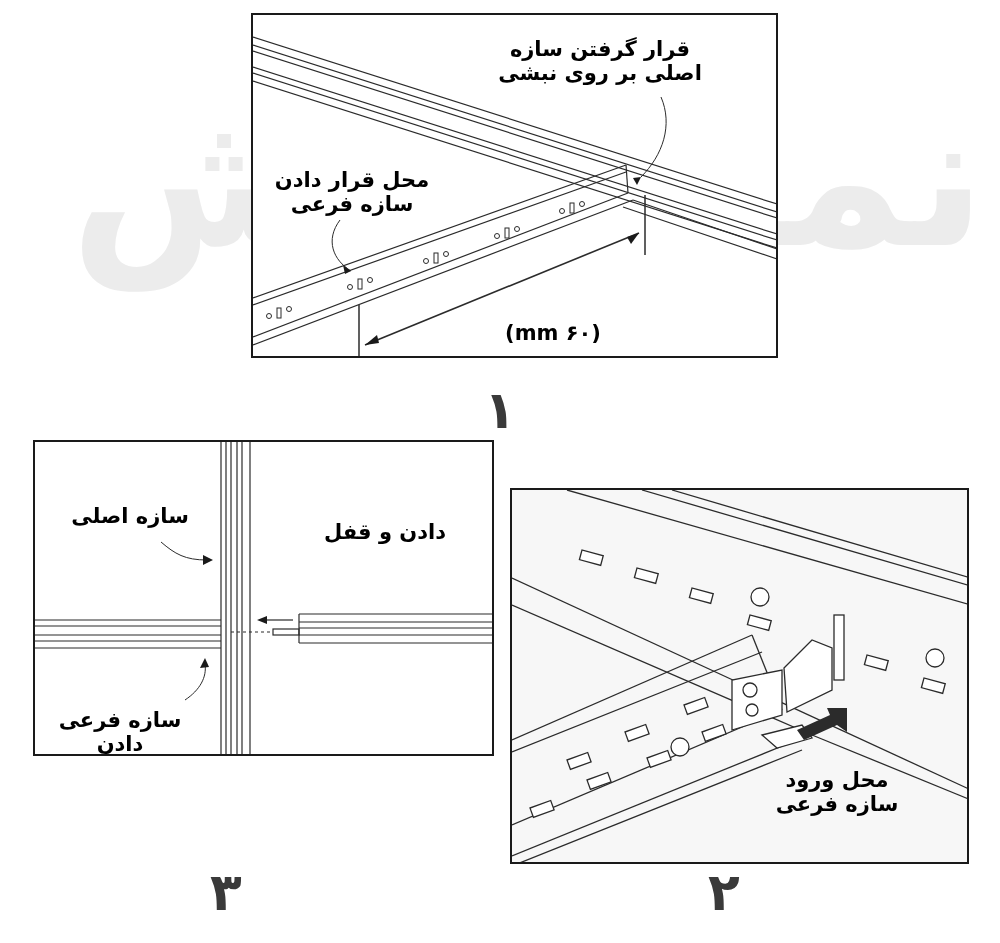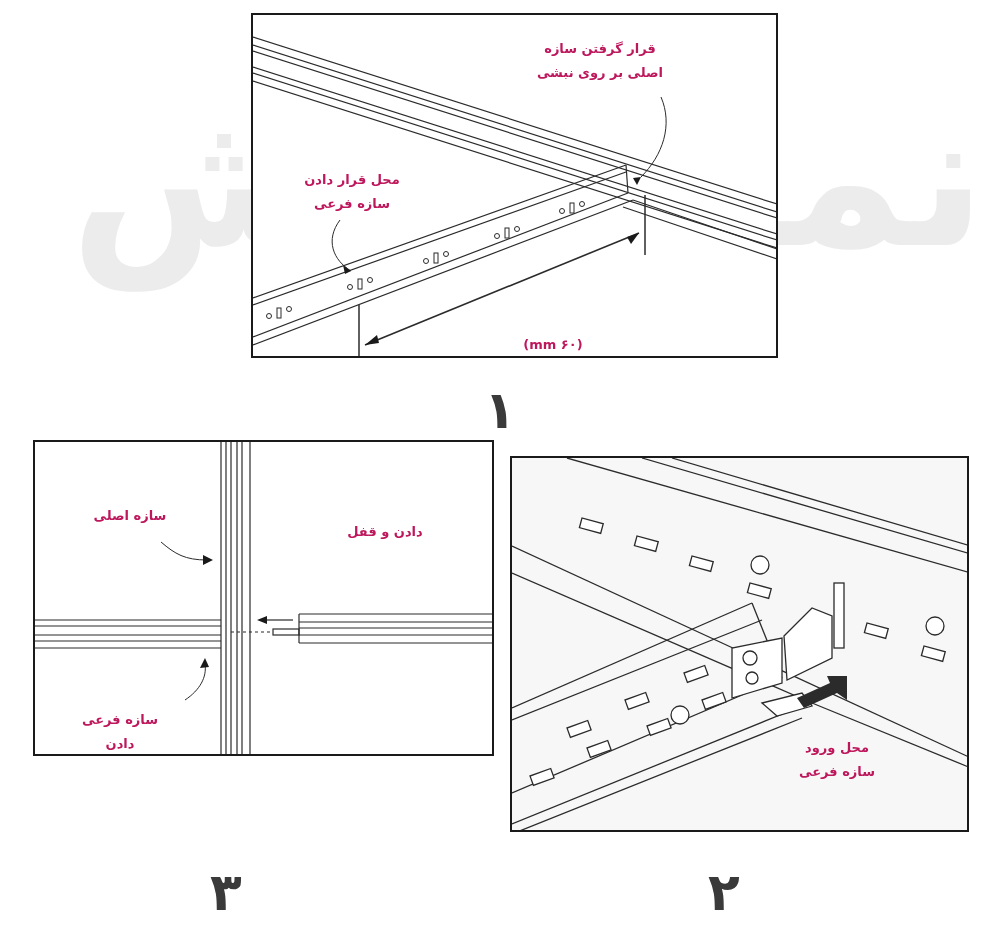--- a/index.html
+++ b/index.html
@@ -1,21 +1,21 @@
 <!DOCTYPE html>
 <html><head>
 <meta charset="utf-8">
 <style>
   html, body { margin: 0; padding: 0; background: #ffffff; }
   body { width: 1000px; height: 943px; position: relative; overflow: hidden;
          font-family: "DejaVu Sans", sans-serif; }
   .panel { position: absolute; border: 2px solid #1a1a1a; background: #ffffff; overflow: hidden; box-sizing: border-box; }
   .panel svg { position: absolute; left: 0; top: 0; }
   .label { position: absolute; direction: rtl; text-align: center; font-weight: bold;
-           color: #be185d; font-size: 13px; line-height: 24px; white-space: nowrap; }
+           color: #000000; font-size: 21px; line-height: 24px; white-space: nowrap; }
   .num { position: absolute; font-weight: bold; color: #3a3a3a; font-size: 52px; line-height: 52px; direction: rtl; }
   .watermark { position: absolute; color: #ececec; font-weight: bold; direction: rtl; white-space: nowrap; pointer-events: none; }
 </style>
 </head>
 <body>
 
 <div class="watermark" style="left:70px; top:70px; font-size:190px; line-height:220px;">نمایوشش</div>
 
 <div class="panel" style="left:251px; top:13px; width:527px; height:345px;">
   <svg width="527" height="345">
@@ -65,21 +65,21 @@
         <circle cx="264" cy="214" r="2.5"></circle>
       <rect x="317" y="188" width="4" height="10"></rect>
         <circle cx="309" cy="196" r="2.5"></circle>
         <circle cx="329" cy="189" r="2.5"></circle>
     </g>
   </svg>
   <div class="label" style="left:232px; top:22px; width:230px; white-space:pre-line;">قرار گرفتن سازه
 اصلی بر روی نبشی</div>
   <div class="label" style="left:14px; top:134px; width:170px; white-space:pre-line;margin-top:19px;">محل قرار دادن
 سازه فرعی</div>
-  <div class="label" style="left:210px; top:306px; width:180px;margin-top:12px;">(mm ۶۰)</div>
+  <div class="label" style="left:210px; top:306px; width:180px;">(mm ۶۰)</div>
 </div>
 <div class="num" style="left:484px; top:384px;">۱</div>
 
 <div class="panel" style="left:33px; top:440px; width:461px; height:316px;padding-left:47px;">
   <svg width="461" height="376">
     <g stroke="#2b2b2b" stroke-width="1.2" fill="none">
 
       <line x1="186" y1="0" x2="186" y2="376"></line>
       <line x1="191" y1="0" x2="191" y2="376"></line>
       <line x1="196" y1="0" x2="196" y2="376"></line>
@@ -110,21 +110,21 @@
     <polygon points="178,118 168,113 168,123" fill="#1a1a1a"></polygon>
     <polygon points="170,216 165,226 174,225" fill="#1a1a1a"></polygon>
   </svg>
   <div class="label" style="left:30px; top:62px; width:130px;">سازه اصلی</div>
   <div class="label" style="left:260px; top:78px; width:180px;">دادن و قفل</div>
   <div class="label" style="left:20px; top:266px; width:130px;">سازه فرعی</div>
   <div class="label" style="left:20px; top:290px; width:130px;">دادن</div>
 </div>
 <div class="num" style="left:210px; top:866px;">۳</div>
 
-<div class="panel" style="left:510px; top:456px; width:459px; height:376px;">
+<div class="panel" style="left:510px; top:488px; width:459px; height:376px;">
   <svg width="459" height="376">
     <rect x="0" y="0" width="459" height="376" fill="#f7f7f7"></rect>
     <g stroke="#2b2b2b" stroke-width="1.3" fill="none">
 
       <line x1="55" y1="0" x2="459" y2="115"></line>
       <line x1="130" y1="0" x2="459" y2="96"></line>
       <line x1="160" y1="0" x2="459" y2="88"></line>
       <line x1="0" y1="88" x2="459" y2="300"></line>
       <line x1="0" y1="115" x2="300" y2="245"></line>
       <line x1="300" y1="245" x2="459" y2="310"></line>

